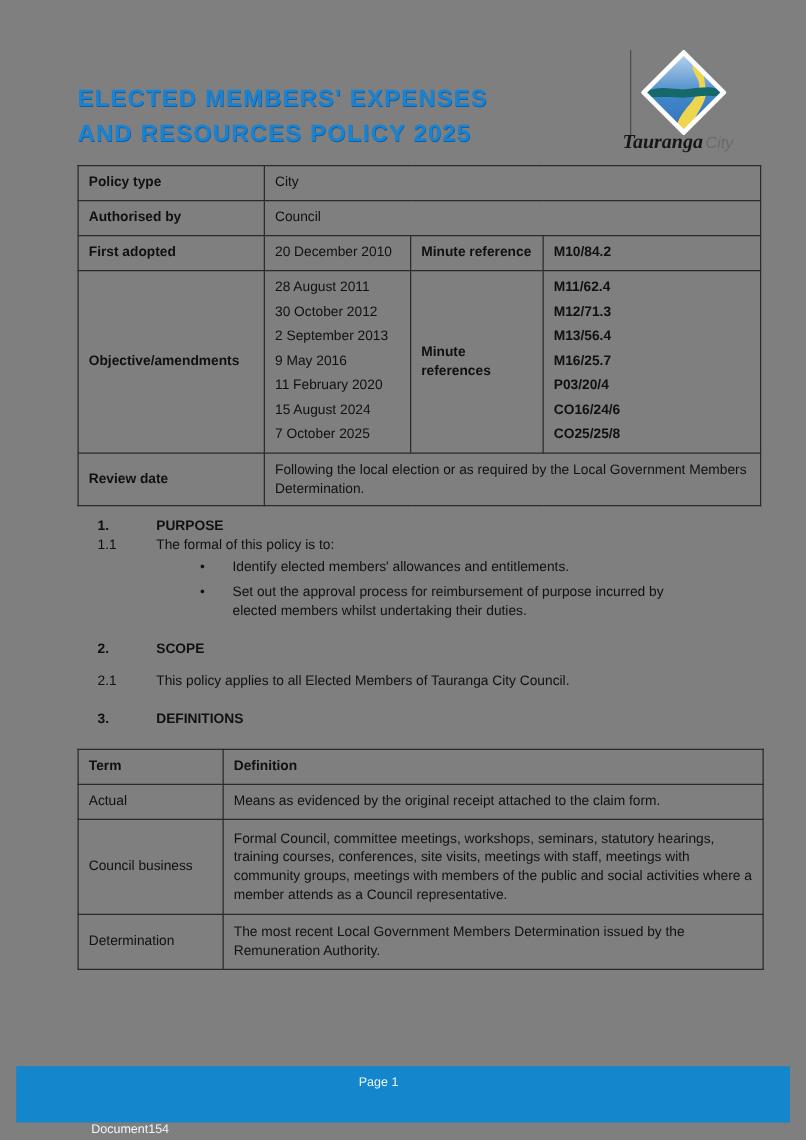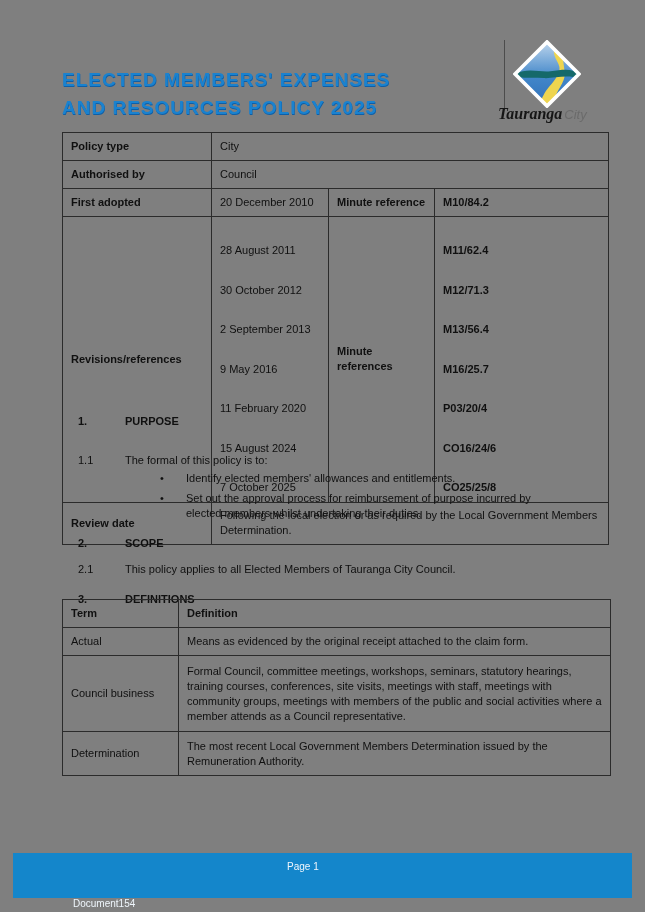--- a/index.html
+++ b/index.html
@@ -29,21 +29,21 @@
   .logo-text .tga{font-family:"Liberation Serif", serif;font-style:italic;font-weight:bold;font-size:16px;color:#161616;}
   .logo-text .city{font-size:13px;color:#6b6b6b;font-style:italic;margin-left:2px;}
 
   
   table{border-collapse:collapse;table-layout:fixed;}
   .info-table{position:absolute;left:62px;top:132px;width:546px;}
   .def-table{position:absolute;left:62px;top:599px;width:548px;}
   td{border:1.5px solid #2b2b2b;padding:4px 8px;font-size:11px;vertical-align:middle;line-height:15px;}
   .lbl{font-weight:bold;}
   .bold{font-weight:bold;}
-  .stack div{line-height:19.5px;margin-top:20px;}
+  .stack div{line-height:19.5px;}
 
   
   .sections{position:absolute;left:62px;top:414px;width:546px;font-size:11px;line-height:15px;}
   .sec-row{display:flex;padding-left:16px;}
   .sec-num{width:47px;flex:none;}
   .sec-heading{font-weight:bold;}
   .bullet-row{display:flex;padding-left:98px;}
   .bullet-marker{width:26px;flex:none;}
   .bullet-text{width:382px;}
 
@@ -103,21 +103,21 @@
       <td class="lbl">Authorised by</td>
       <td colspan="3">Council</td>
     </tr>
     <tr style="height:28px">
       <td class="lbl">First adopted</td>
       <td>20 December 2010</td>
       <td class="lbl">Minute reference</td>
       <td class="bold">M10/84.2</td>
     </tr>
     <tr style="height:146px">
-      <td class="lbl">Revisions/references</td>
+      <td class="lbl">Objective/amendments</td>
       <td>
         <div class="stack">
           <div>28 August 2011</div>
           <div>30 October 2012</div>
           <div>2 September 2013</div>
           <div>9 May 2016</div>
           <div>11 February 2020</div>
           <div>15 August 2024</div>
           <div>7 October 2025</div>
         </div>
@@ -140,21 +140,21 @@
       <td colspan="3">Following the local election or as required by the Local Government Members Determination.</td>
     </tr>
   </tbody>
     </table>
 
   <div class="sections">
     <div class="sec-row">
       <span class="sec-num sec-heading">1.</span>
       <span class="sec-heading">PURPOSE</span>
     </div>
-    <div class="sec-row" style="margin-top:24px">
+    <div class="sec-row" style="margin-top:0">
       <span class="sec-num">1.1</span>
       <span>The formal of this policy is to:</span>
     </div>
     <div class="bullet-row" style="margin-top:3px">
       <span class="bullet-marker">•</span>
       <span class="bullet-text">Identify elected members' allowances and entitlements.</span>
     </div>
     <div class="bullet-row" style="margin-top:5px">
       <span class="bullet-marker">•</span>
       <span class="bullet-text">Set out the approval process for reimbursement of purpose incurred by elected members whilst undertaking their duties.</span>

